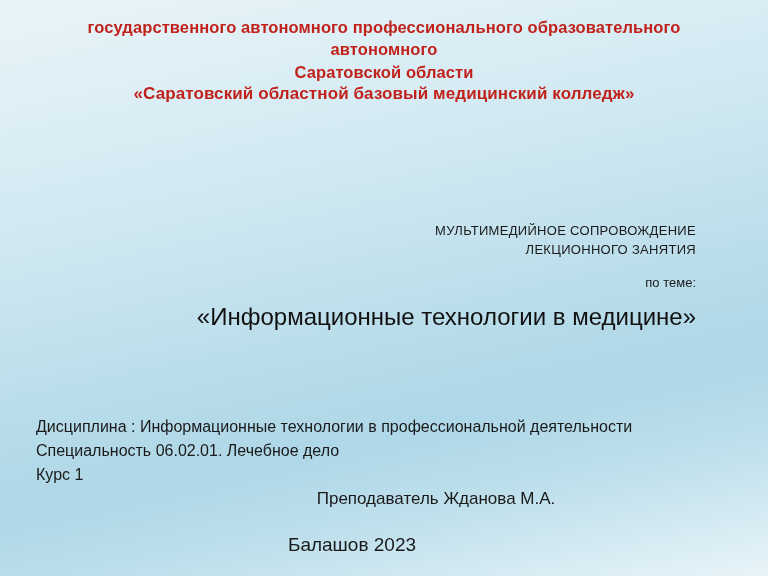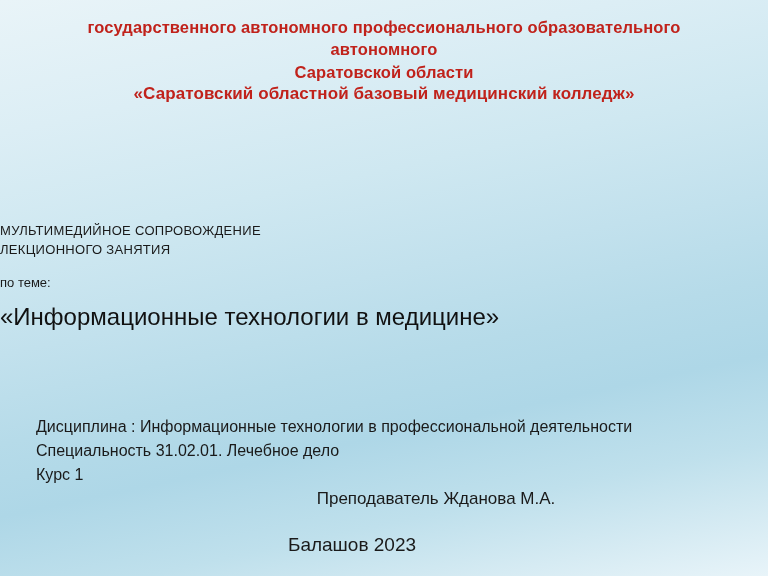--- a/index.html
+++ b/index.html
@@ -53,21 +53,21 @@
   .header .quoted {
     font-size: 17px;
   }
 
   
   .center-block {
     position: absolute;
     top: 222px;
     left: 0;
     width: 696px;
-    text-align: left;
+    text-align: right;
     color: #1a1a1a;
   }
   .center-block .small-caps {
     font-size: 13px;
     letter-spacing: 0.3px;
     line-height: 1.45;
   }
   .center-block .by-theme {
     font-size: 13px;
     margin-top: 14px;
@@ -129,21 +129,21 @@
 
   <div class="center-block">
     <div class="small-caps">МУЛЬТИМЕДИЙНОЕ СОПРОВОЖДЕНИЕ</div>
     <div class="small-caps">ЛЕКЦИОННОГО ЗАНЯТИЯ</div>
     <div class="by-theme">по теме:</div>
     <div class="topic">«Информационные технологии в медицине»</div>
   </div>
 
   <div class="details">
     <span class="row">Дисциплина : Информационные технологии в профессиональной деятельности</span>
-    <span class="row">Специальность 31.02.01. Лечебное дело</span>
+    <span class="row">Специальность 06.02.01. Лечебное дело</span>
     <span class="row">Курс 1</span>
   </div>
 
   <div class="teacher">Преподаватель Жданова М.А.</div>
 
   <div class="city-year">Балашов 2023</div>
 
 </div>
 
 </body></html>

